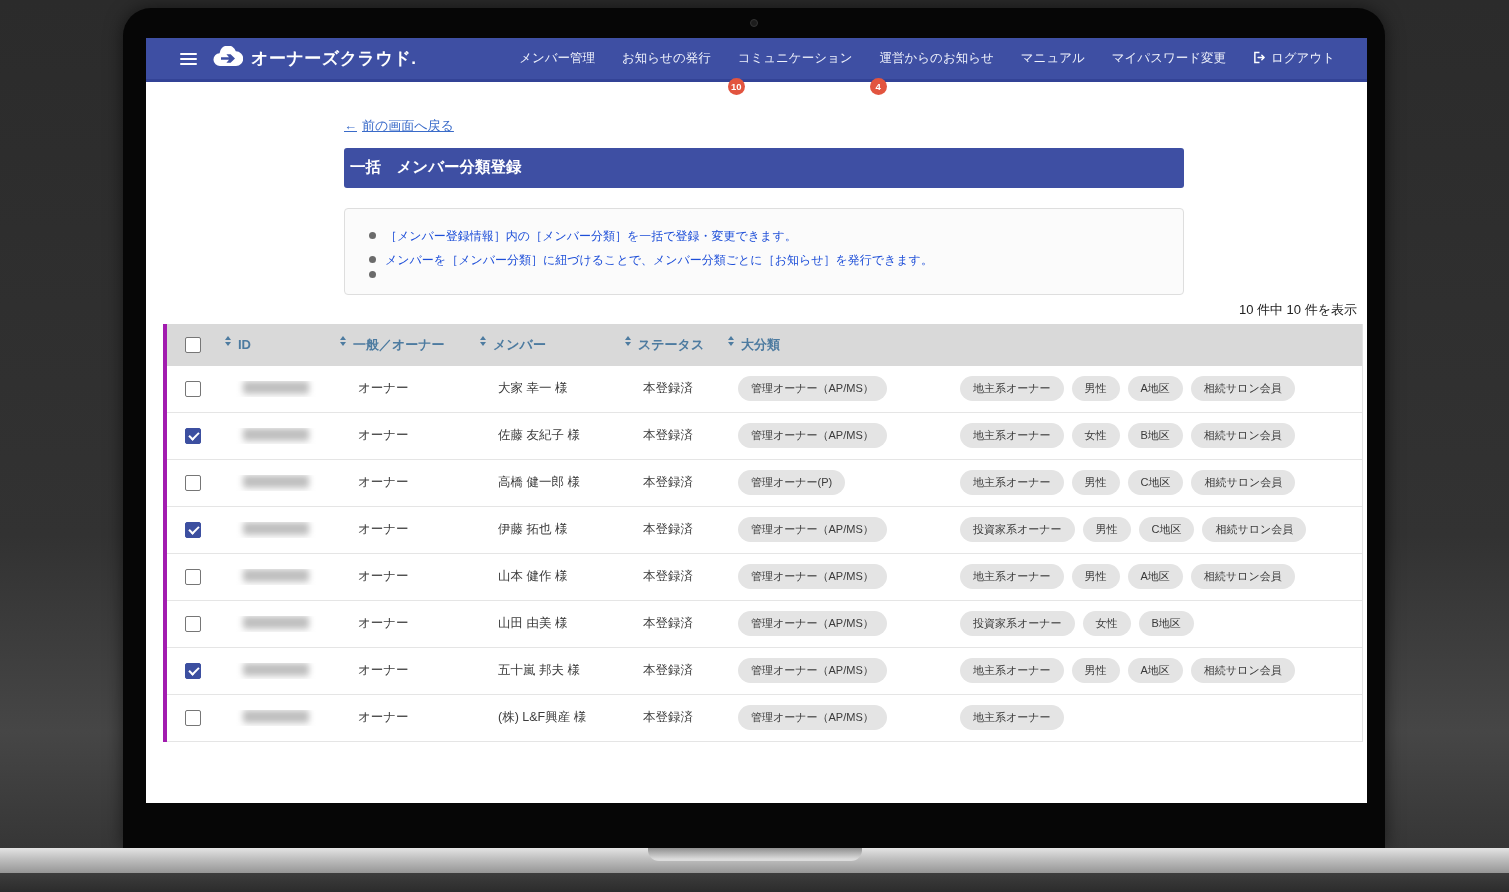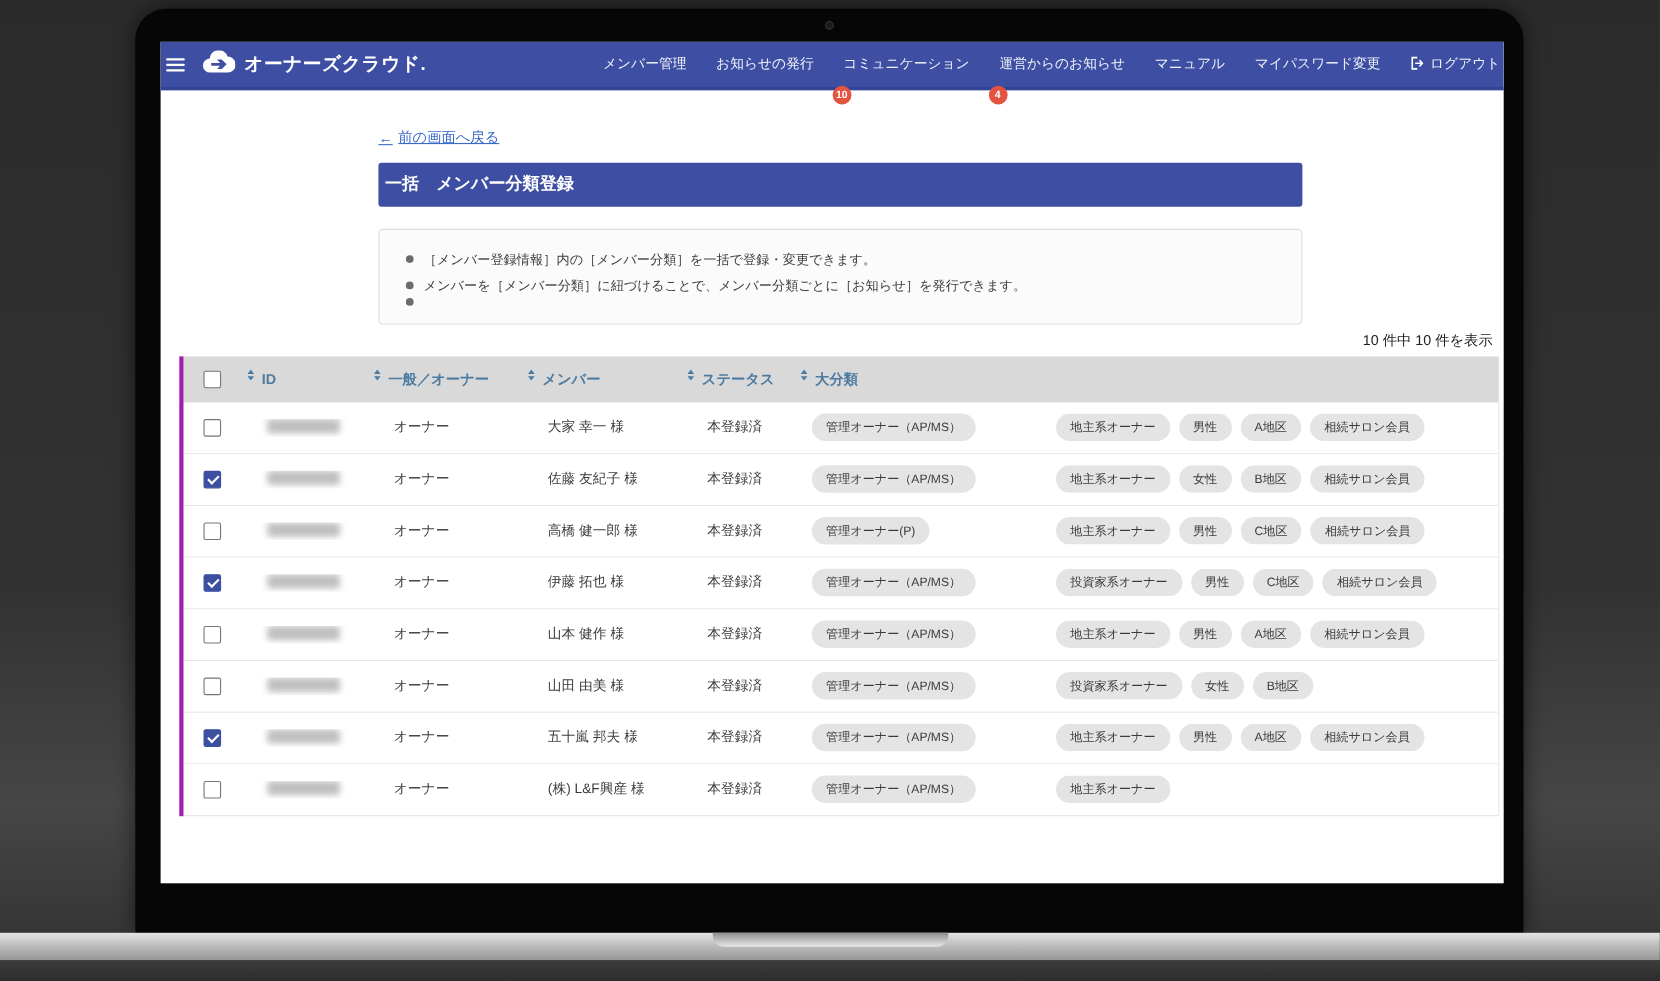--- a/index.html
+++ b/index.html
@@ -21,21 +21,21 @@
            background:linear-gradient(180deg,#8f8f8f,#dcdcdc 85%); }
   .base-shadow { position:absolute; left:0; top:873px; width:1509px; height:19px;
                  background:linear-gradient(180deg,#3d3d3d,#2c2c2c); }
 
   
   .screen { position:absolute; left:23px; top:30px; width:1221px; height:765px;
             background:#ffffff; overflow:hidden; }
 
   
   .navbar { height:44px; background:#3e4fa3; border-bottom:3px solid #334396;
-            display:flex; align-items:center; padding:0 3px; color:#fff; }
+            display:flex; align-items:center; padding:0 32px; color:#fff; }
   .nav-left { display:flex; align-items:center; gap:14px; }
   .hamburger { display:flex; flex-direction:column; gap:3px; cursor:pointer; padding:3px 2px; }
   .hamburger i { display:block; width:17px; height:2px; background:#fff; border-radius:1px; }
   .logo { display:flex; align-items:center; gap:8px; cursor:pointer; }
   .logo-text { font-size:17px; font-weight:bold; letter-spacing:.5px; color:#fff; }
   .nav-menu { margin-left:auto; display:flex; align-items:center; gap:27px; }
   .nav-item { position:relative; display:flex; align-items:center; gap:5px;
               font-size:12.5px; color:#eef1fb; cursor:pointer; white-space:nowrap; text-decoration:none; }
   .nav-badge { position:absolute; top:-12px; left:-10px; min-width:17px; height:17px; padding:0 3px;
                border-radius:9px; background:#e2543f; color:#fff; font-size:9.5px; font-weight:bold;
@@ -45,21 +45,21 @@
   .page { padding-top:34px; }
   .back-row { margin-left:198px; }
   .back-link { display:inline-flex; align-items:center; gap:5px; font-size:13px;
                color:#3a6bc9; text-decoration:underline; cursor:pointer; }
   .title-bar { margin:13px 0 0 198px; width:840px; height:40px; background:#3e4fa3;
                border-radius:3px; display:flex; align-items:center; padding-left:6px;
                color:#fff; font-size:15.5px; font-weight:bold; }
   .info-box { margin:20px 0 0 198px; width:840px; background:#fbfbfb;
               border:1px solid #dedede; border-radius:4px; padding:15px 24px; }
   .info-box li { list-style:none; display:flex; align-items:baseline; gap:9px;
-                 font-size:12px; color:#404040; line-height:24px; }
+                 font-size:12px; color:#1d4ed8; line-height:24px; }
   .bullet { width:7px; height:7px; border-radius:50%; background:#6b6b6b; flex:none;
             position:relative; top:-1px; }
 
   .actions { margin:22px 0 0 210px; display:flex; align-items:center; gap:30px; }
   .search-btn { width:37px; height:36px; background:#fff; border:1px solid #c8c8c8;
                 border-radius:8px; display:flex; align-items:center; justify-content:center; cursor:pointer; }
   .edit-btn { height:29px; border:none; border-radius:15px; background:#2d7fd9; color:#fff;
               display:flex; align-items:center; gap:7px; padding:0 9px 0 13px;
               font-size:12.5px; font-family:inherit; cursor:pointer; }
   .count-badge { background:#fff; color:#2d7fd9; width:19px; height:19px; border-radius:50%;

